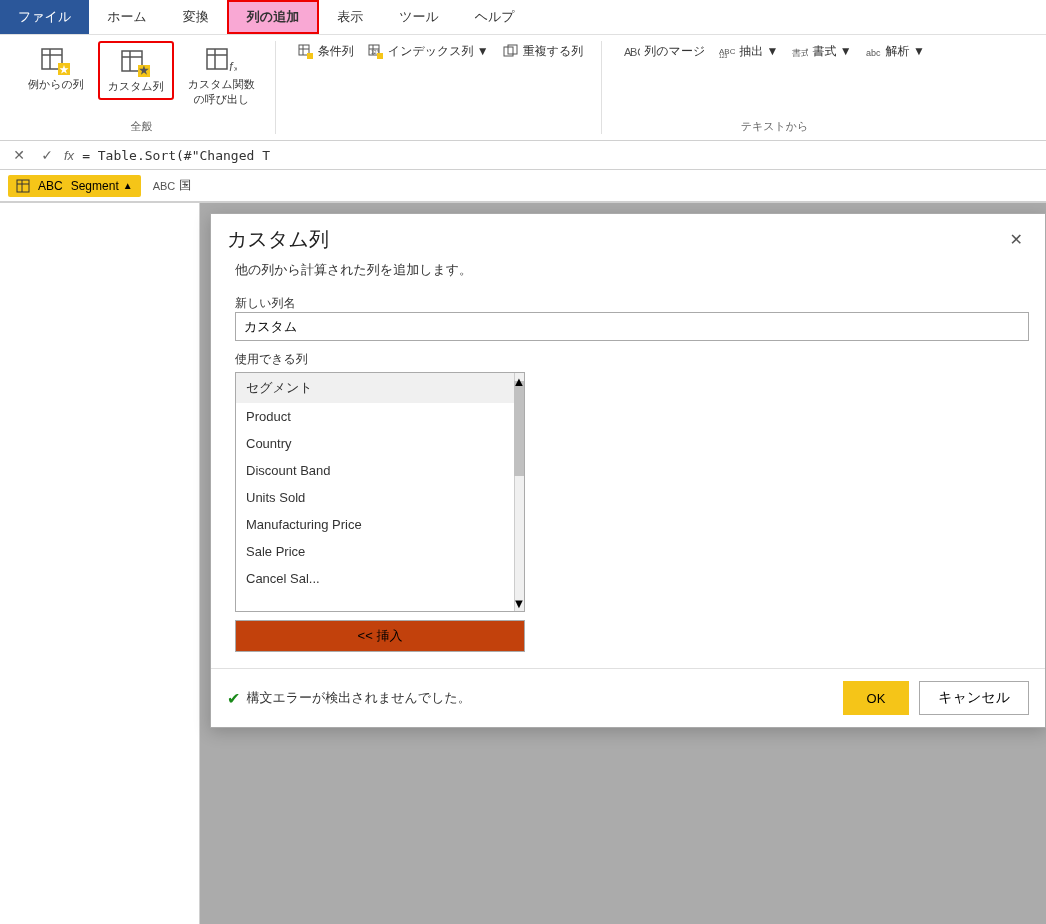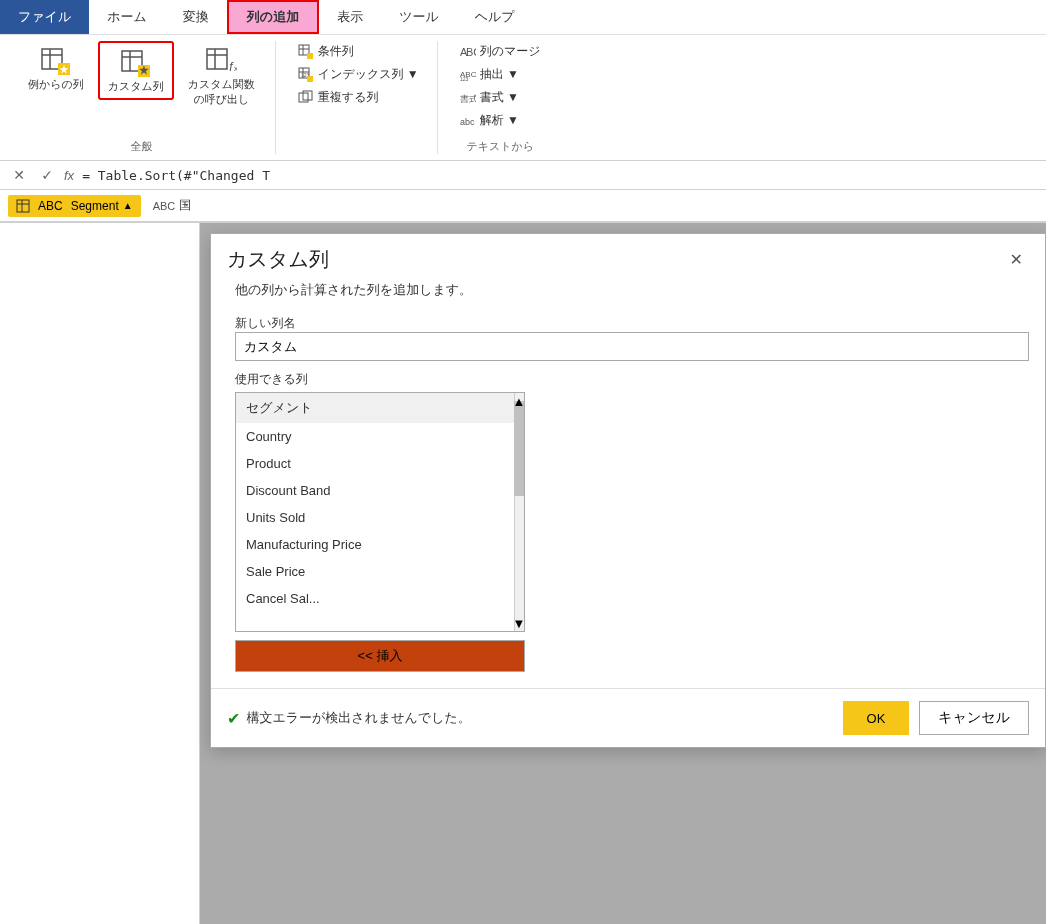--- a/index.html
+++ b/index.html
@@ -110,21 +110,21 @@
       cursor: pointer;
       border-radius: 2px;
       background: none;
       border: none;
       color: #333;
       white-space: nowrap;
     }
 
     .small-ribbon-group {
       display: flex;
-      flex-direction: column;
+      flex-direction: row;
       gap: 2px;
     }
 
     
     .formula-bar {
       display: flex;
       align-items: center;
       background: #fff;
       border-top: 1px solid #d0d0d0;
       border-bottom: 1px solid #d0d0d0;
@@ -604,22 +604,22 @@
           <label class="modal-section-label">新しい列名</label>
           <input type="text" class="column-name-input" value="カスタム" style="">
 
           <div class="modal-two-col">
 
 
             <div class="modal-right">
               <div class="modal-right-label">使用できる列</div>
               <div class="column-list" style="position:relative;">
                 <div class="column-list-item selected">セグメント</div>
+                <div class="column-list-item">Product</div>
                 <div class="column-list-item">Country</div>
-                <div class="column-list-item">Product</div>
                 <div class="column-list-item">Discount Band</div>
                 <div class="column-list-item">Units Sold</div>
                 <div class="column-list-item">Manufacturing Price</div>
                 <div class="column-list-item">Sale Price</div>
                 <div class="column-list-item">Cancel Sal...</div>
 
                 <div style="position:absolute;right:0;top:0;width:10px;height:100%;background:#f0f0f0;border-left:1px solid #ccc;">
                   <div style="position:absolute;top:8px;right:0;width:10px;height:40%;background:#c0c0c0;cursor:pointer;"></div>
                   <div style="position:absolute;top:2px;right:1px;width:8px;height:12px;display:flex;align-items:center;justify-content:center;cursor:pointer;">▲</div>
                   <div style="position:absolute;bottom:2px;right:1px;width:8px;height:12px;display:flex;align-items:center;justify-content:center;cursor:pointer;">▼</div>

